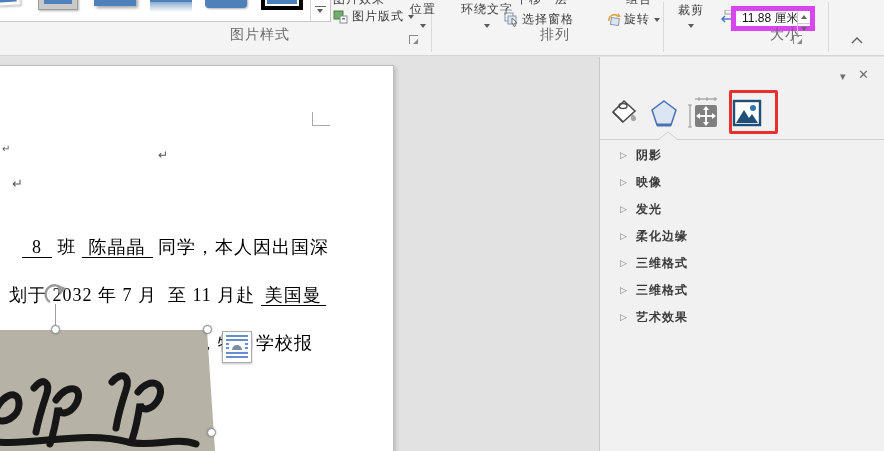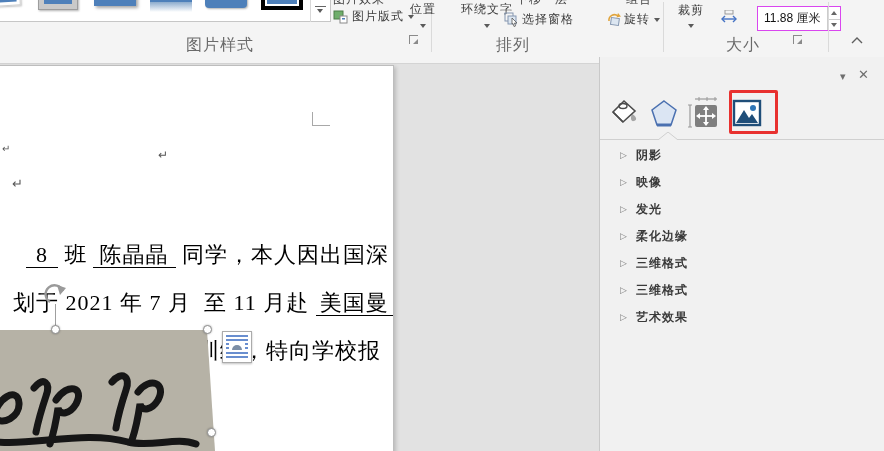--- a/index.html
+++ b/index.html
@@ -5,58 +5,58 @@
   * { margin:0; padding:0; box-sizing:border-box; }
   body { background:#888; }
   #screen {
     position:relative; width:884px; height:451px; overflow:hidden;
     background:#e2e2e2; font-family:"Liberation Sans", sans-serif;
     -webkit-font-smoothing:antialiased;
   }
   .abs { position:absolute; }
 
   
-  #ribbon { position:absolute; left:0; top:0; width:884px; height:64px;
+  #ribbon { position:absolute; left:0; top:0; width:884px; height:56px;
     background:#f4f4f4; border-bottom:1px solid #d4d4d4; }
-  .grouplabel { position:absolute; top:35px; font-size:16px; color:#6a6a6a; letter-spacing:1px; }
+  .grouplabel { position:absolute; top:26px; font-size:14px; color:#6a6a6a; letter-spacing:1px;margin-left:44px; }
   .vsep { position:absolute; top:2px; width:1px; height:50px; background:#dadada; }
   .ribbon-btn-label { font-size:12px; color:#3c3c3c; letter-spacing:1px; white-space:nowrap; }
   .tri-down { width:0; height:0; border-left:3.5px solid transparent;
     border-right:3.5px solid transparent; border-top:4px solid #5a5a5a; }
   
   #gallery-box { position:absolute; left:-10px; top:-31px; width:341px; height:53px;
     background:#fff; border:1px solid #c6c6c6; }
   .thumb { position:absolute; }
   .thumb .pic { width:100%; height:100%; background:#4e80ba; }
   #gal-scroll-sep { position:absolute; left:310px; top:0; width:1px; height:22px; background:#d8d8d8; }
   .morebar { width:11px; height:1px; background:#666; margin:0 auto 2px auto; }
   
-  #width-spinner { position:absolute; left:757px; top:6px; width:84px; height:25px;
-    background:#fff; border:1px solid #d946ef; font-size:12px; color:#111;
+  #width-spinner { position:absolute; left:731px; top:6px; width:84px; height:25px;
+    background:#fff; border:5px solid #d946ef; font-size:12px; color:#111;
     display:flex; align-items:center; padding-left:6px; }
   #spin-col { position:absolute; right:0; top:0; width:13px; height:23px; border-left:1px solid #ccc; }
   #spin-col .cell { height:11.5px; display:flex; align-items:center; justify-content:center; }
   .tri-up-s { width:0;height:0;border-left:3px solid transparent;border-right:3px solid transparent;border-bottom:4px solid #666; }
   .tri-down-s { width:0;height:0;border-left:3px solid transparent;border-right:3px solid transparent;border-top:4px solid #666; }
   .launcher { position:absolute; width:9px; height:9px; border-left:1px solid #8a8a8a; border-top:1px solid #8a8a8a; }
   .launcher:after { content:""; position:absolute; right:0; bottom:0; width:0; height:0;
     border-left:5px solid transparent; border-bottom:5px solid #8a8a8a; }
   .partial-row { position:absolute; top:0; height:5px; overflow:hidden; }
   .partial-row span { position:relative; top:-11px; font-size:12px; color:#444; letter-spacing:1px; white-space:nowrap; }
 
   
   #page { position:absolute; left:-30px; top:65px; width:424px; height:400px;
     background:#fff; border:1px solid #bdbdbd; box-shadow:2px 2px 4px rgba(0,0,0,0.18); }
   #corner-mark { position:absolute; left:312px; top:112px; width:18px; height:14px;
     border-left:1px solid #a8a8a8; border-bottom:1px solid #a8a8a8; }
   .docserif { font-family:"Liberation Serif","DejaVu Serif",serif; color:#000; }
   #doc-title { position:absolute; left:92px; top:142px; font-size:19px; font-weight:bold;
     color:#000; letter-spacing:2px; font-family:"Liberation Sans",sans-serif; }
   .pilcrow { position:absolute; color:#555; font-size:12px; }
-  .docline { position:absolute; font-size:22px; letter-spacing:1px; white-space:pre; }
+  .docline { position:absolute; font-size:18px; letter-spacing:1px; white-space:pre; }
   .u { border-bottom:1.5px solid #000; }
   .u1pad { padding:0 10px; }
   .u2pad { padding:0 7px; margin-left:5px; }
 
   
   #sig-img { position:absolute; left:-62px; top:330px; width:282px; height:121px;
     background:#b6b2a6; clip-path:polygon(0 0, 269px 0, 277px 121px, 0 121px); }
   .handle { position:absolute; width:9px; height:9px; border-radius:50%;
     background:#fff; border:1.5px solid #8e8e8e; box-shadow:0 0 2px rgba(0,0,0,0.35); }
   #rotate-stem { position:absolute; left:55px; top:304px; width:1px; height:22px; background:#9f9f9f; }
@@ -191,21 +191,21 @@
   <div id="corner-mark"></div>
 
   <span class="pilcrow" style="left:158px; top:148px;">↵</span>
   <span class="pilcrow" style="left:2px; top:143px; font-size:10px;">↵</span>
   <span class="pilcrow" style="left:12px; top:176px; font-size:13px;">↵</span>
 
   <div class="docline docserif" style="left:0px; top:214px;">
     <span class="u u1pad">8</span><span> 班</span><span class="u u2pad">陈晶晶</span><span> 同学，本人因出国深</span>
   </div>
   <div class="docline docserif" style="left:-13px; top:262px;">
-    <span>划于 2021 年 7 月  至 11 月赴 </span><span class="u" style="padding:0 4px;">美国曼</span>
+    <span>划于 2032 年 7 月  至 11 月赴 </span><span class="u" style="padding:0 4px;">美国曼</span>
   </div>
   <div class="docline docserif" style="left:-13px; top:310px;">
     <span>学深造，强化专业训练，特向学校报</span>
   </div>
 
   <div id="sig-img">
     <svg width="282" height="121" viewBox="0 0 282 121">
       <g fill="none" stroke="#161616" stroke-width="7" stroke-linecap="round">
         <path d="M14,26 C6,56 16,92 4,118"></path>
         <path d="M-2,96 C20,72 44,86 20,110 C14,116 8,118 2,116"></path>

